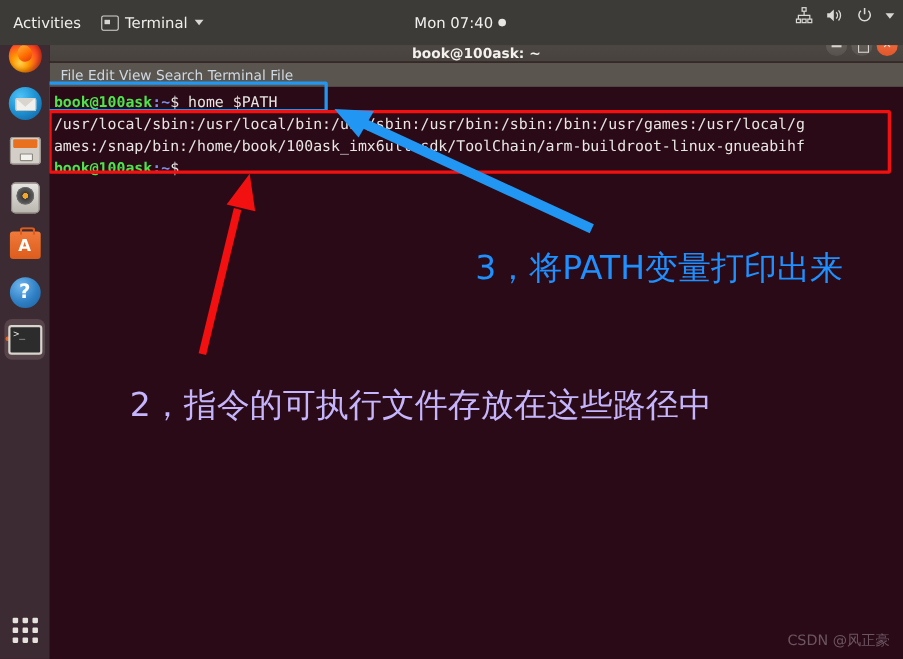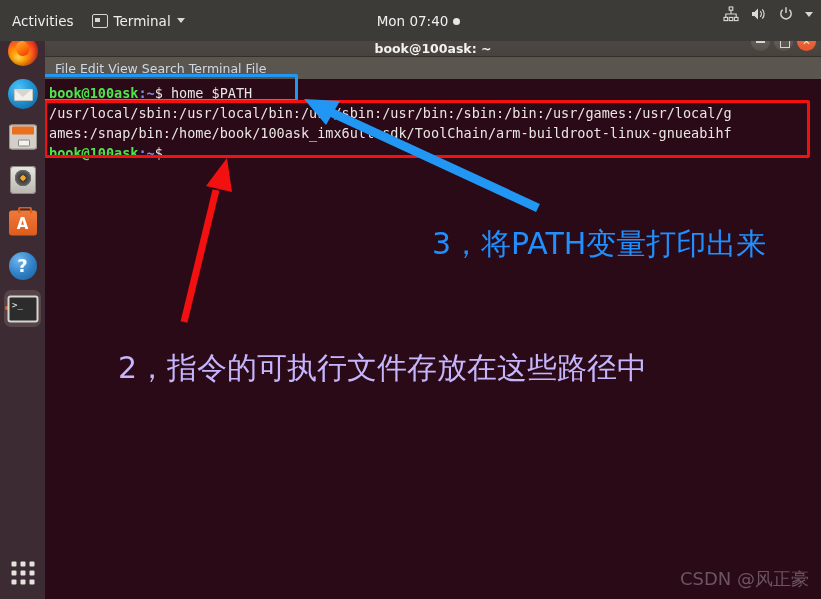--- a/index.html
+++ b/index.html
@@ -387,21 +387,21 @@
   }
   #anno-text-2 {
     left: 118px; top: 348px;
     color: #c4b5fd;
     font-size: 30px;
   }
   #watermark {
     position: absolute;
     right: 12px; bottom: 8px;
     color: #6a5560;
-    font-size: 18px;
+    font-size: 13px;
     font-family: "DejaVu Sans", sans-serif;
     z-index: 31;
   }
 </style>
 </head>
 <body>
 
 <div id="top-panel">
   <div class="activities">Activities</div>
   <div class="appmenu">

